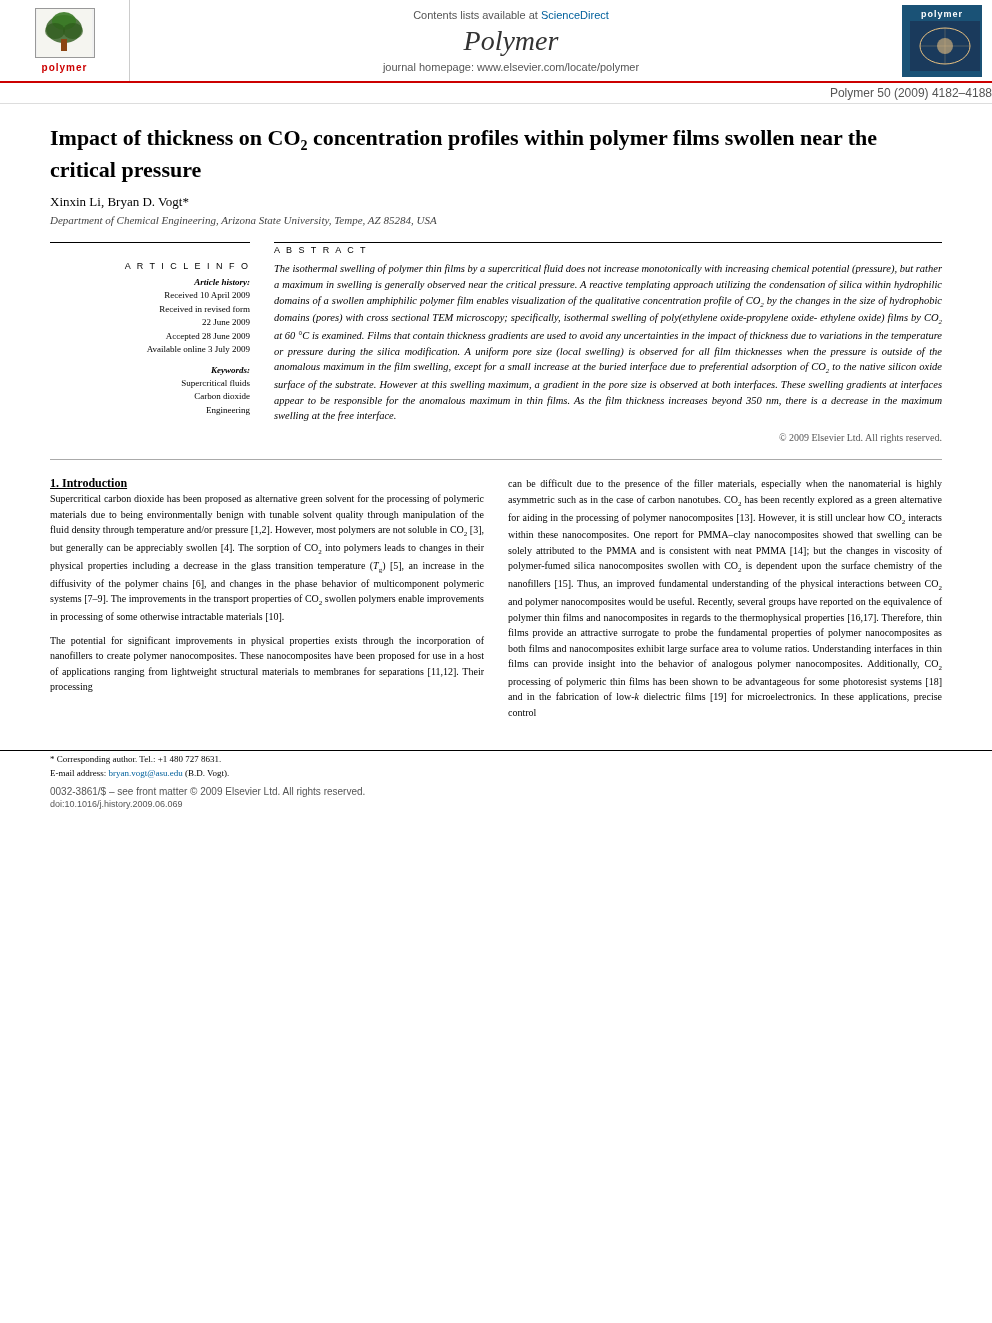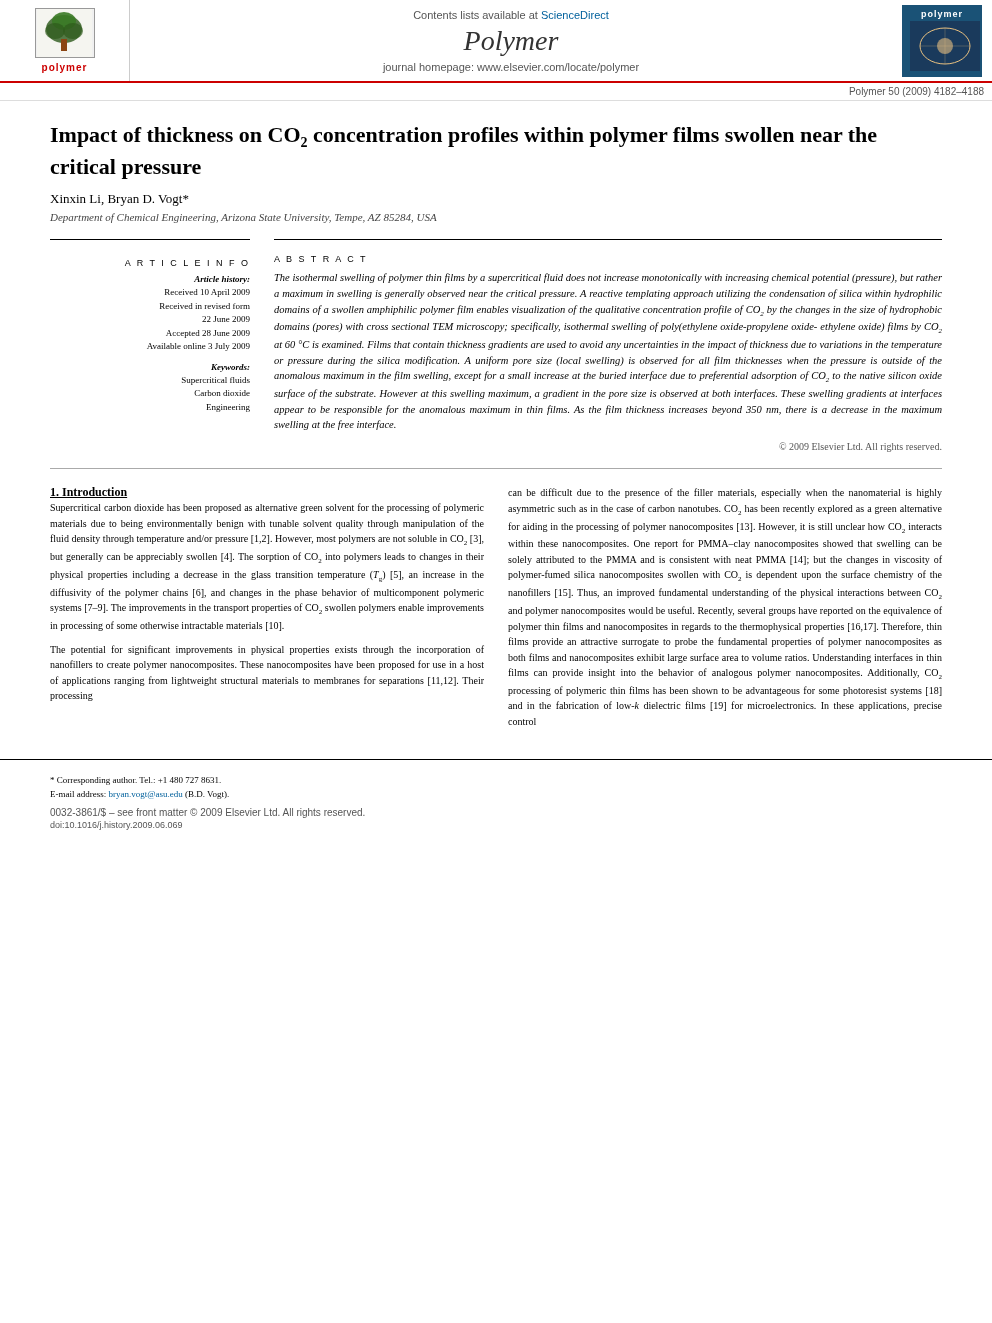--- a/index.html
+++ b/index.html
@@ -93,24 +93,24 @@
       font-family: Arial, sans-serif;
       padding: 4px 8px;
       letter-spacing: 1px;
       text-align: center;
       width: 80px;
     }
 
     
     .journal-info-bar {
       text-align: right;
-      font-size: 10px;
-      color: #555;
-      font-family: Arial, sans-serif;
-      padding: 3px 8px;
+      font-size: 12px;
+      color: #555;
+      font-family: Arial, sans-serif;
+      padding: 3px 0;
       border-bottom: 1px solid #ddd;
     }
 
     
     .main-content {
       padding: 20px 50px 20px 50px;
     }
 
     
     .article-title {
@@ -176,21 +176,21 @@
     }
     .info-group-content {
       font-size: 9px;
       color: #000;
       line-height: 1.5;
     }
 
     
     .abstract-section {
       border-top: 1px solid #000;
-      padding-top: 14px;
+      padding-top: 2px;
     }
     .abstract-text {
       font-size: 10.5px;
       line-height: 1.5;
       color: #000;
       text-align: justify;
       font-style: italic;
     }
     .abstract-text sub {
       font-size: 7px;
@@ -230,21 +230,21 @@
       line-height: 1.55;
       text-align: justify;
       color: #000;
     }
     .body-text sub {
       font-size: 7px;
     }
 
     
     .footer {
-      padding: 14px 50px;
+      padding: 2px 50px;
       border-top: 1px solid #000;
       margin-top: 10px;
     }
     .footnote {
       font-size: 9px;
       color: #000;
       line-height: 1.5;
     }
     .footer-bar {
       display: flex;

